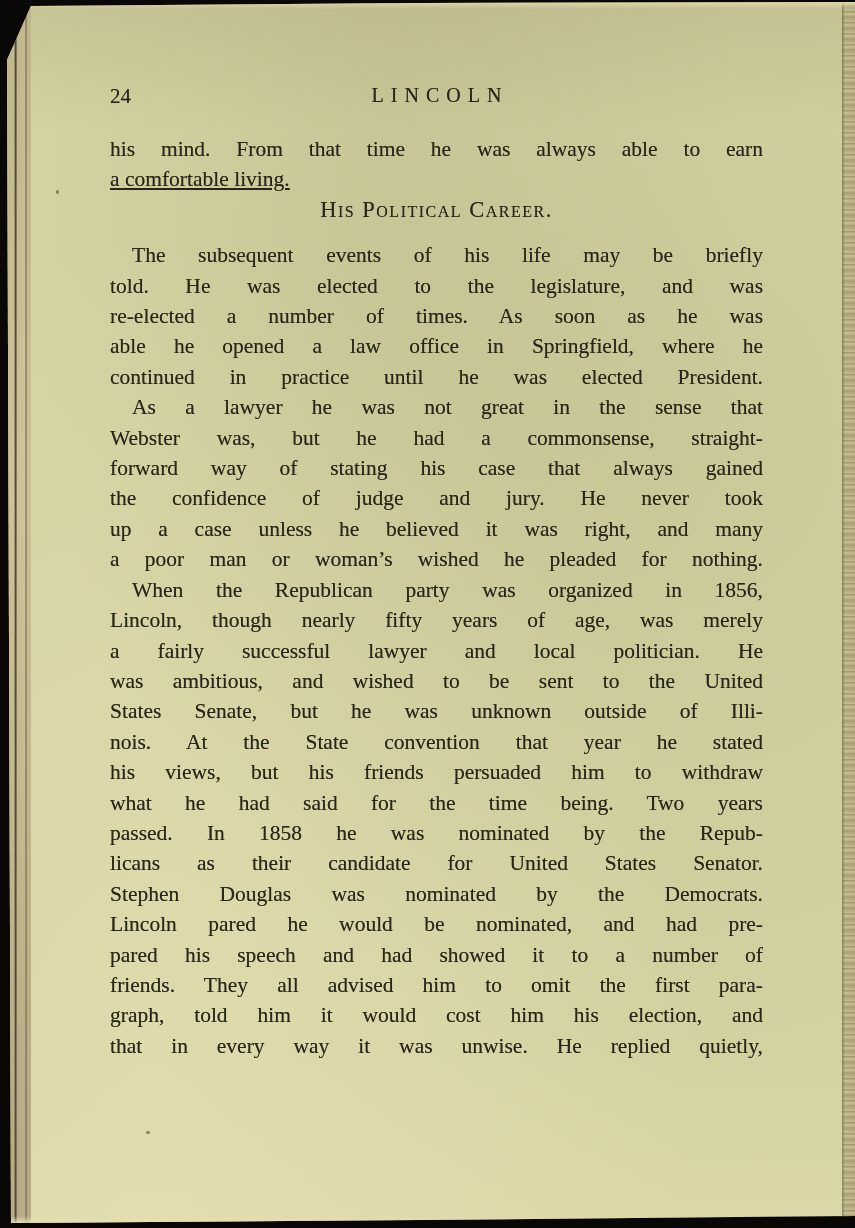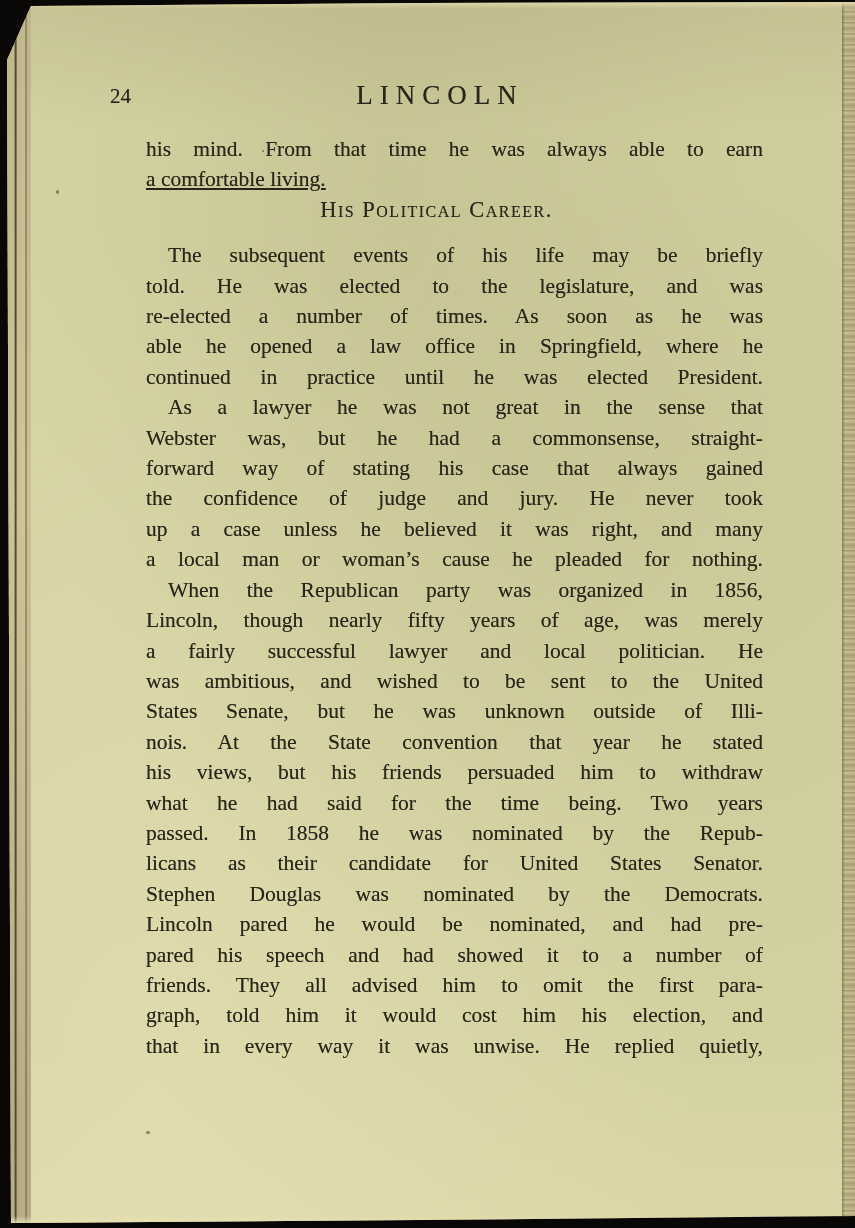--- a/index.html
+++ b/index.html
@@ -92,37 +92,36 @@
     height: 29px;
     margin-bottom: 25px;
   }
   .page-number {
     position: absolute;
     left: 0; top: 1px;
     font-size: 21px;
   }
   .running-header {
     text-align: center;
-    font-size: 27px;
+    font-size: 20px;
     letter-spacing: 7px;
     padding-left: 7px; 
   }
 
   .section-heading {
     text-align: center;
     font-variant: small-caps;
     font-size: 22.5px;
     letter-spacing: 1.5px;
     margin: 0 0 15px 0;
   }
 
   .line {
     text-align: justify;
     text-align-last: justify;
-    margin-left: 36px;
   }
   .line.last {
     text-align: center;
     text-align-last: left;
     text-decoration: underline;
   }
   .line.indent {
     text-indent: 22px;
   }
 
@@ -163,21 +162,21 @@
         <div class="line indent">The subsequent events of his life may be briefly</div>
         <div class="line">told.  He was elected to the legislature, and was</div>
         <div class="line">re-elected a number of times.  As soon as he was</div>
         <div class="line">able he opened a law office in Springfield, where he</div>
         <div class="line">continued in practice until he was elected President.</div>
         <div class="line indent">As a lawyer he was not great in the sense that</div>
         <div class="line">Webster was, but he had a commonsense, straight-</div>
         <div class="line">forward way of stating his case that always gained</div>
         <div class="line">the confidence of judge and jury.  He never took</div>
         <div class="line">up a case unless he believed it was right, and many</div>
-        <div class="line">a local man or woman’s cause he pleaded for nothing.</div>
+        <div class="line">a poor man or woman’s wished he pleaded for nothing.</div>
         <div class="line indent">When the Republican party was organized in 1856,</div>
         <div class="line">Lincoln, though nearly fifty years of age, was merely</div>
         <div class="line">a fairly successful lawyer and local politician.  He</div>
         <div class="line">was ambitious, and wished to be sent to the United</div>
         <div class="line">States Senate, but he was unknown outside of Illi-</div>
         <div class="line">nois.  At the State convention that year he stated</div>
         <div class="line">his views, but his friends persuaded him to withdraw</div>
         <div class="line">what he had said for the time being.  Two years</div>
         <div class="line">passed.  In 1858 he was nominated by the Repub-</div>
         <div class="line">licans as their candidate for United States Senator.</div>

